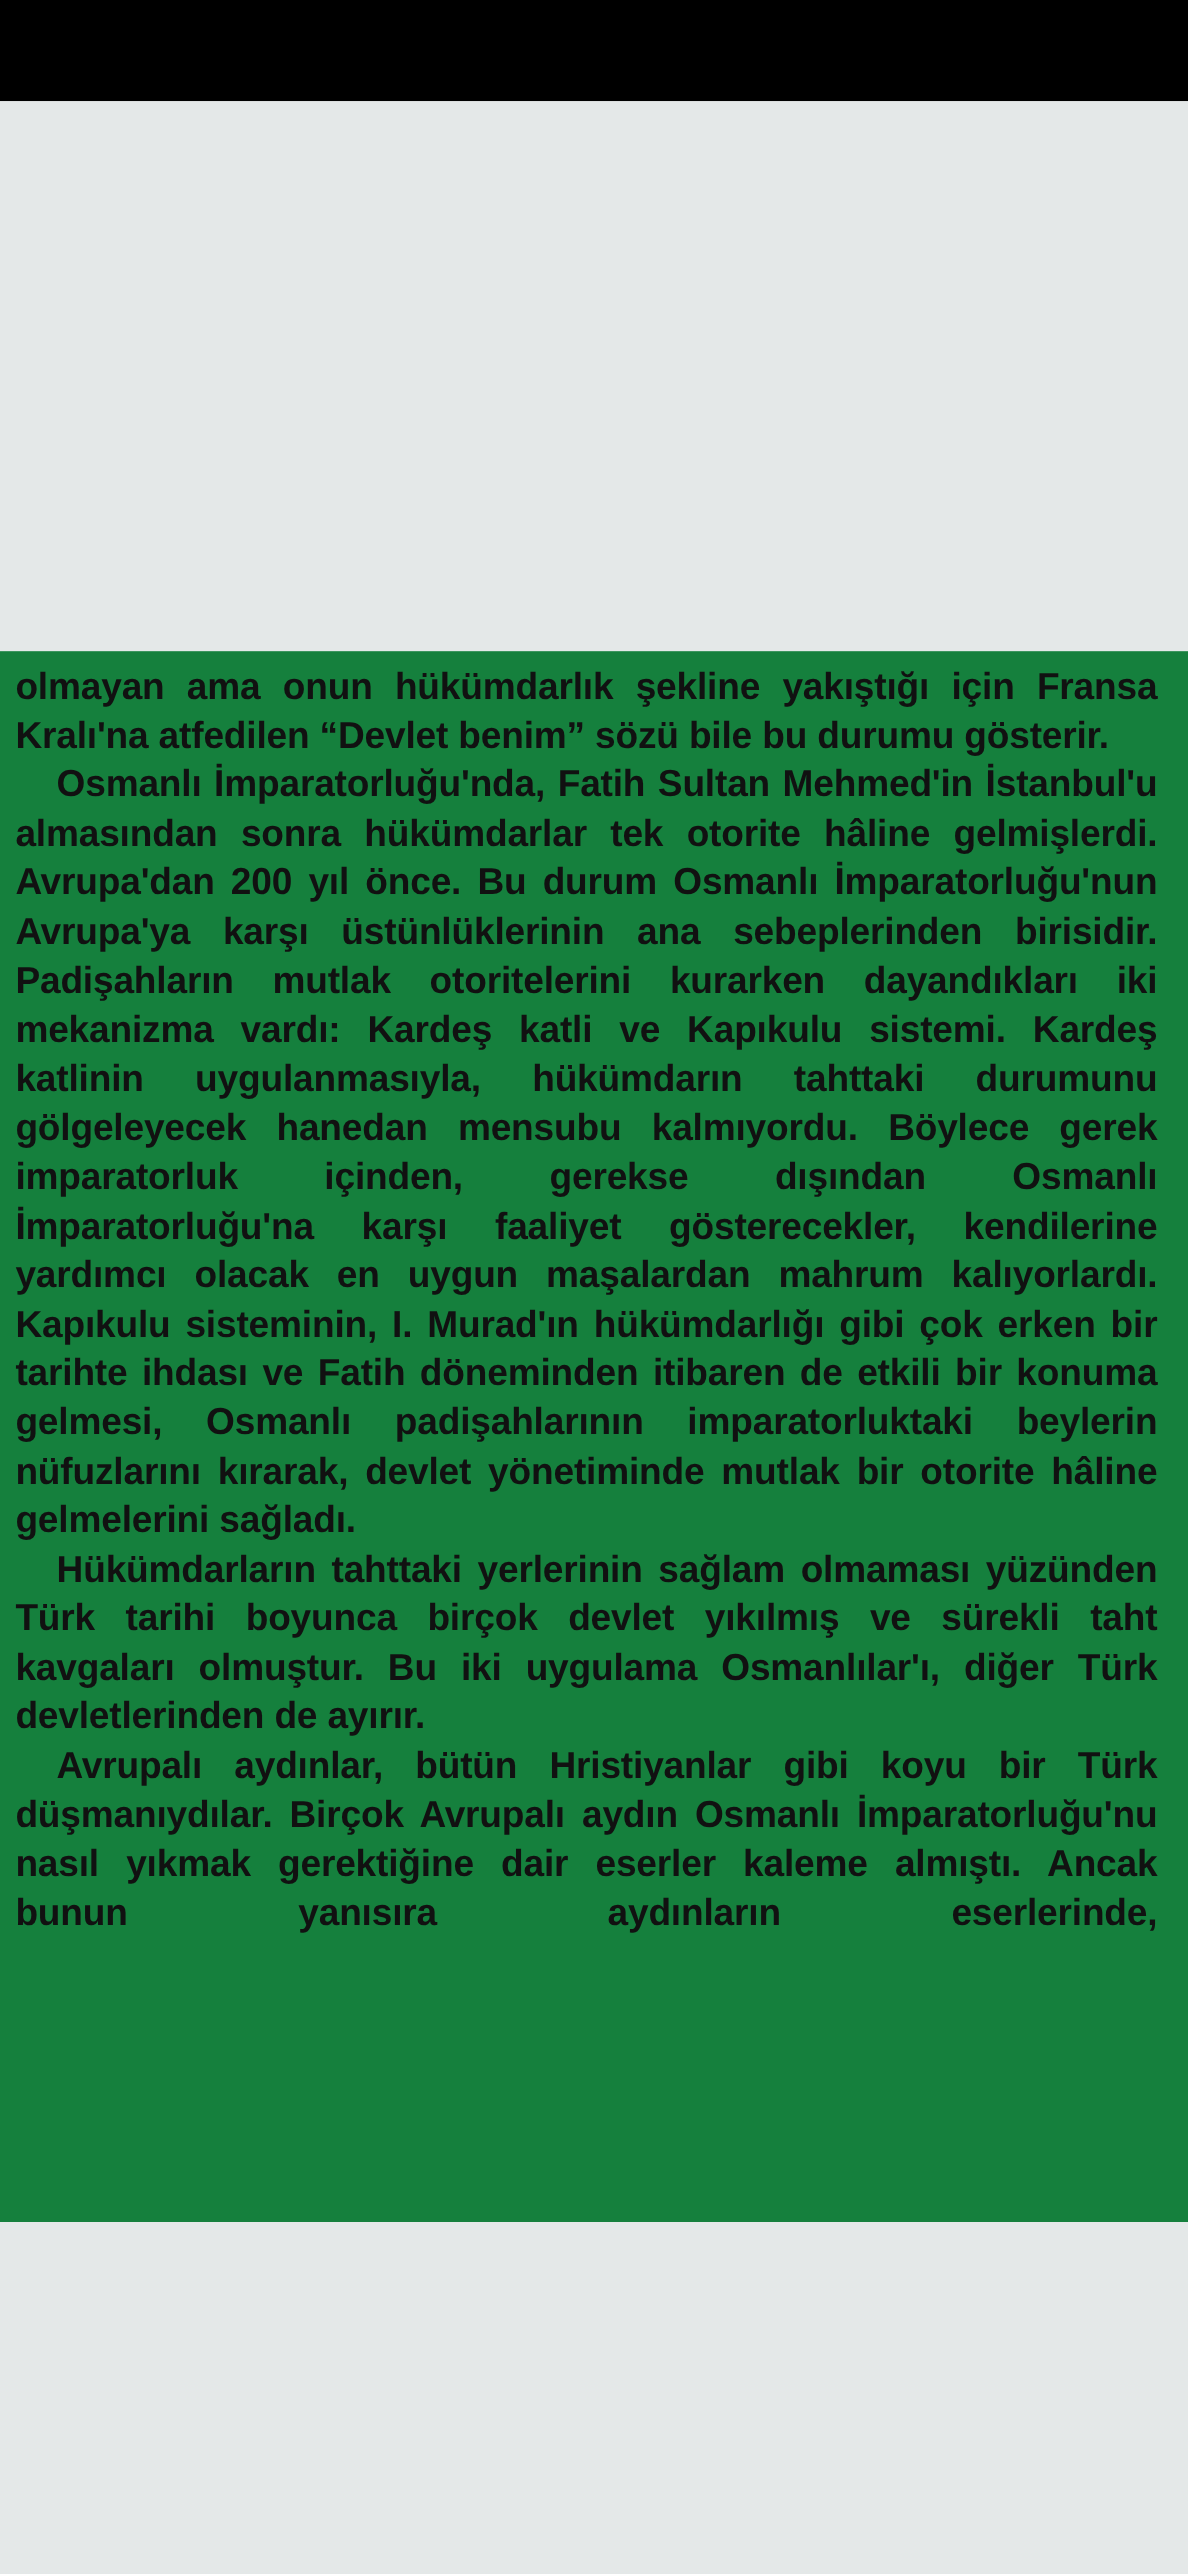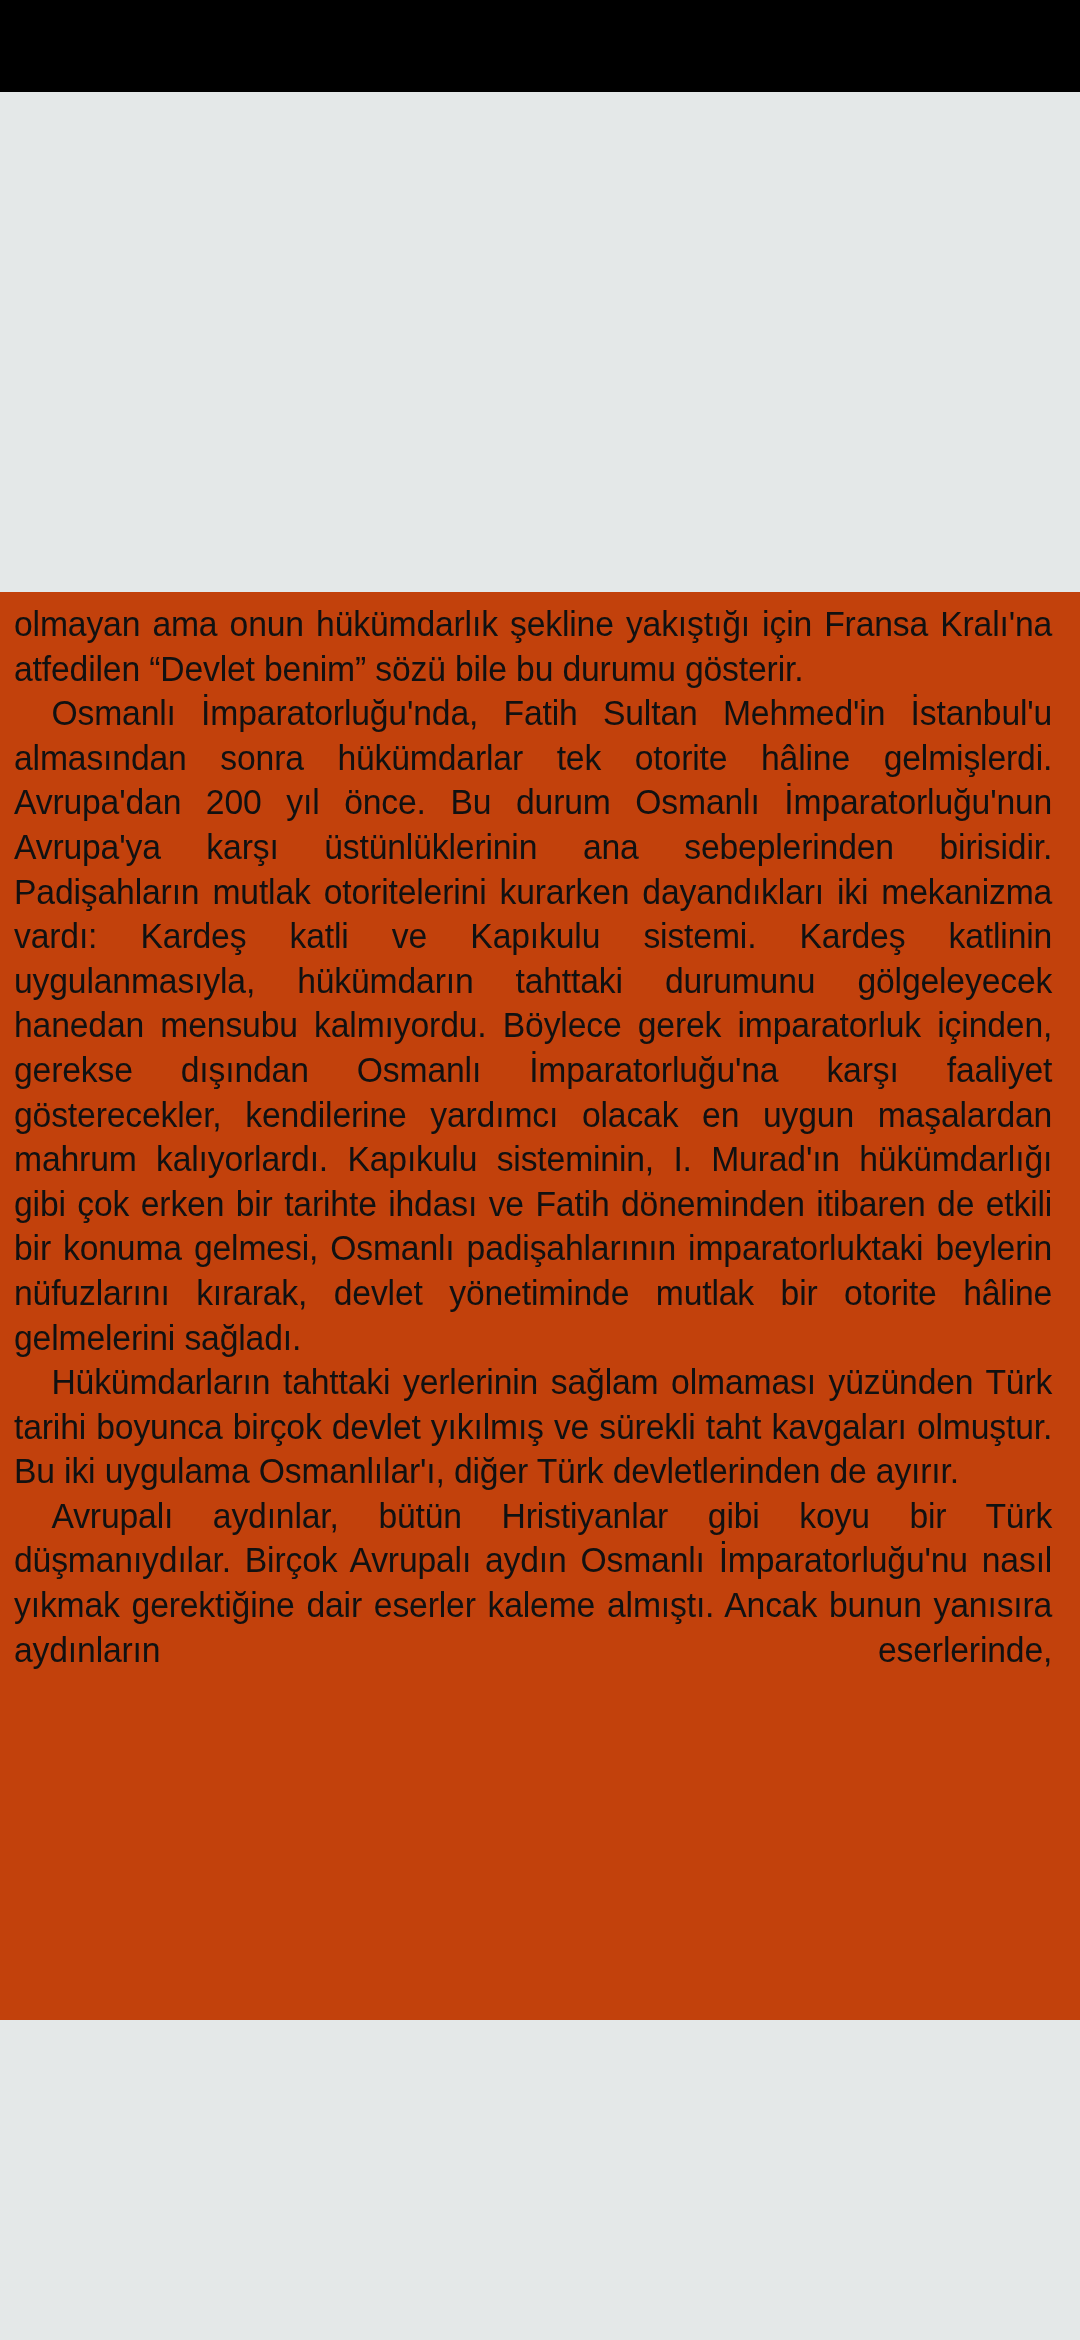--- a/index.html
+++ b/index.html
@@ -75,21 +75,21 @@
     width: 100%;
   }
 </style>
 </head>
 <body style="background: rgb(228, 232, 232);">
 
 <div id="status-bar" style="background: rgb(0, 0, 0);"></div>
 
 <div id="reader-surface" style="background: rgb(228, 232, 232);">
 
-  <div id="page-sheet" style="background: #c2410c;">
+  <div id="page-sheet" style="background: #15803d; font-weight: bold;">
 
     <div id="page-body">
 
       <p class="para" style="color: rgb(17, 17, 17);">olmayan ama onun hükümdarlık şekline yakıştığı için Fransa Kralı'na atfedilen “Devlet benim” sözü bile bu durumu gösterir.</p>
 
       <p class="para indent" style="color: rgb(17, 17, 17);">Osmanlı İmparatorluğu'nda, Fatih Sultan Mehmed'in İstanbul'u almasından sonra hükümdarlar tek otorite hâline gelmişlerdi. Avrupa'dan 200 yıl önce. Bu durum Osmanlı İmparatorluğu'nun Avrupa'ya karşı üstünlüklerinin ana sebeplerinden birisidir. Padişahların mutlak otoritelerini kurarken dayandıkları iki mekanizma vardı: Kardeş katli ve Kapıkulu sistemi. Kardeş katlinin uygulanmasıyla, hükümdarın tahttaki durumunu gölgeleyecek hanedan mensubu kalmıyordu. Böylece gerek imparatorluk içinden, gerekse dışından Osmanlı İmparatorluğu'na karşı faaliyet gösterecekler, kendilerine yardımcı olacak en uygun maşalardan mahrum kalıyorlardı. Kapıkulu sisteminin, I. Murad'ın hükümdarlığı gibi çok erken bir tarihte ihdası ve Fatih döneminden itibaren de etkili bir konuma gelmesi, Osmanlı padişahlarının imparatorluktaki beylerin nüfuzlarını kırarak, devlet yönetiminde mutlak bir otorite hâline gelmelerini sağladı.</p>
 
       <p class="para indent" style="color: rgb(17, 17, 17);">Hükümdarların tahttaki yerlerinin sağlam olmaması yüzünden Türk tarihi boyunca birçok devlet yıkılmış ve sürekli taht kavgaları olmuştur. Bu iki uygulama Osmanlılar'ı, diğer Türk devletlerinden de ayırır.</p>
 
       <p class="para indent force-justify" style="color: rgb(17, 17, 17);">Avrupalı aydınlar, bütün Hristiyanlar gibi koyu bir Türk düşmanıydılar. Birçok Avrupalı aydın Osmanlı İmparatorluğu'nu nasıl yıkmak gerektiğine dair eserler kaleme almıştı. Ancak bunun yanısıra aydınların eserlerinde,</p>

